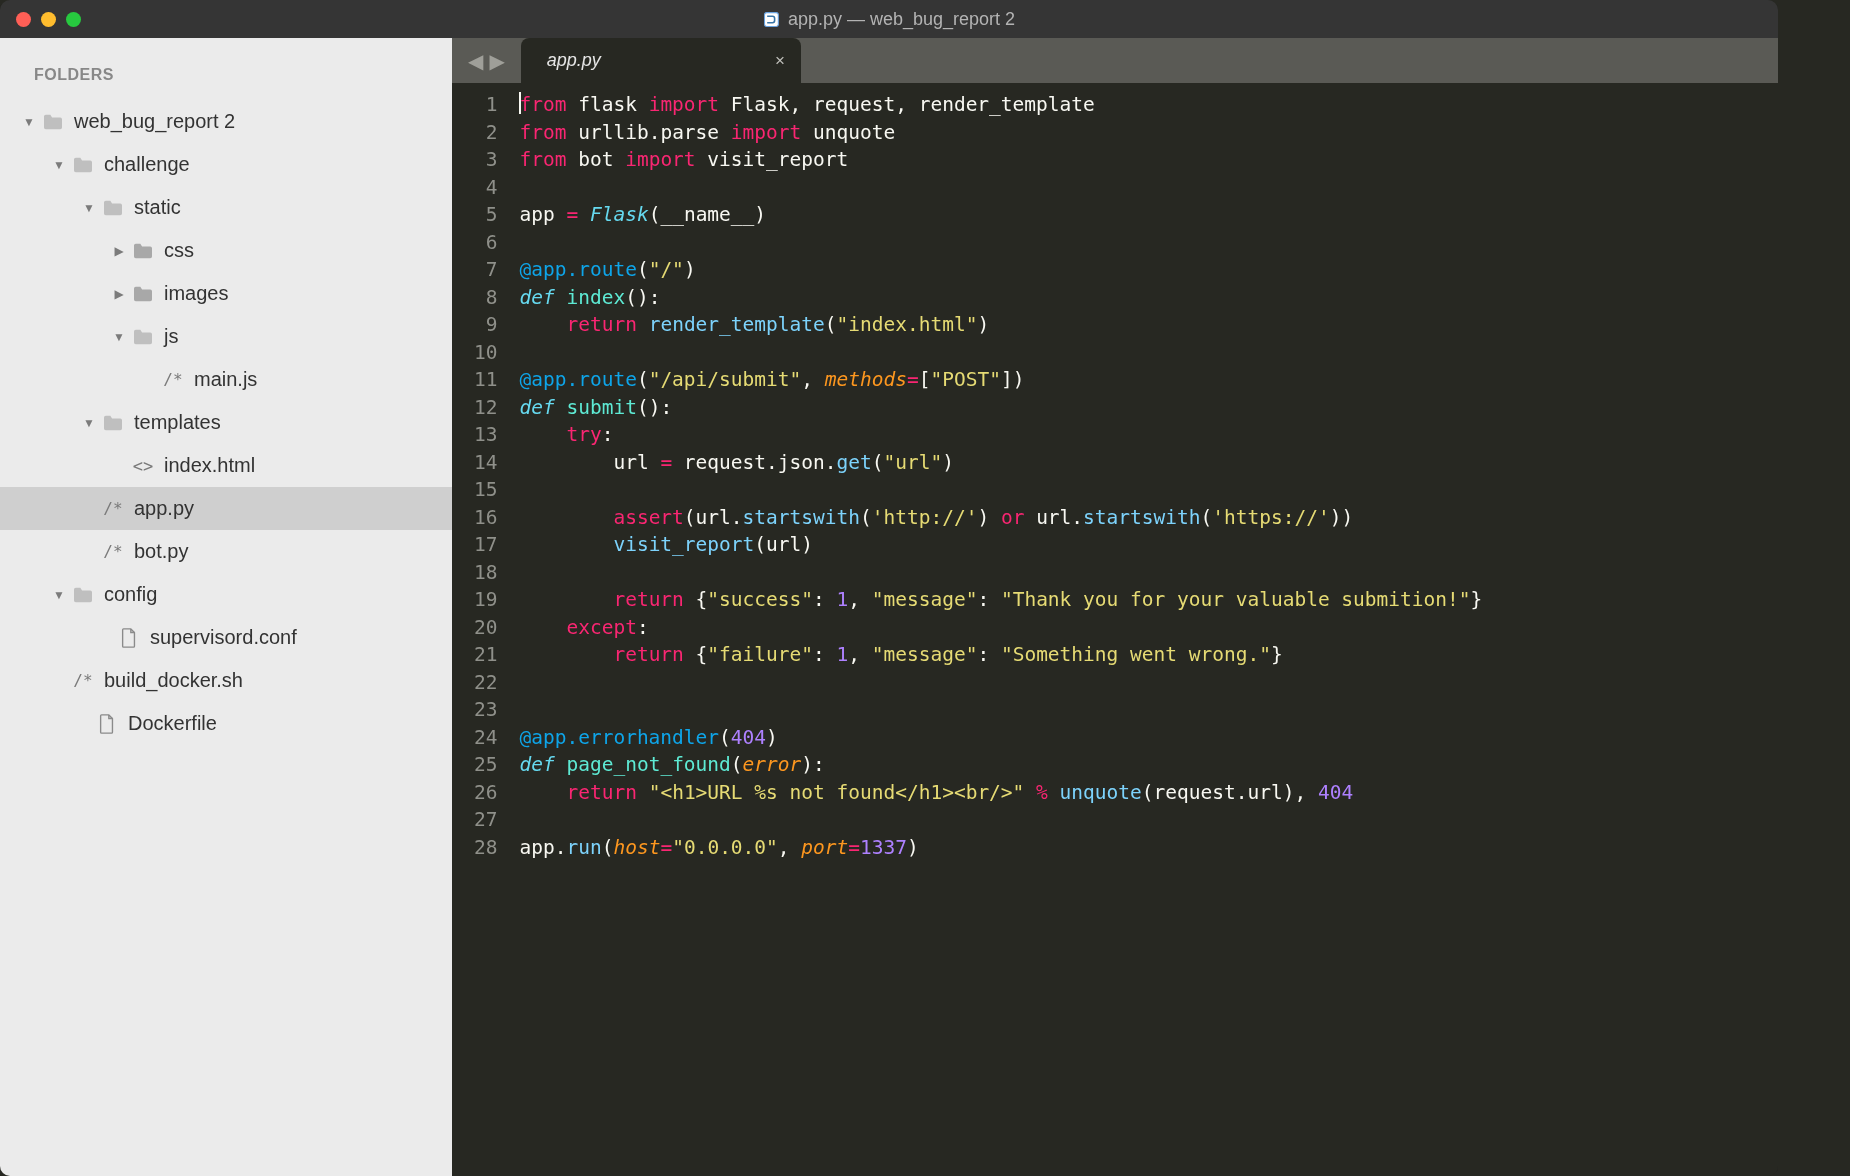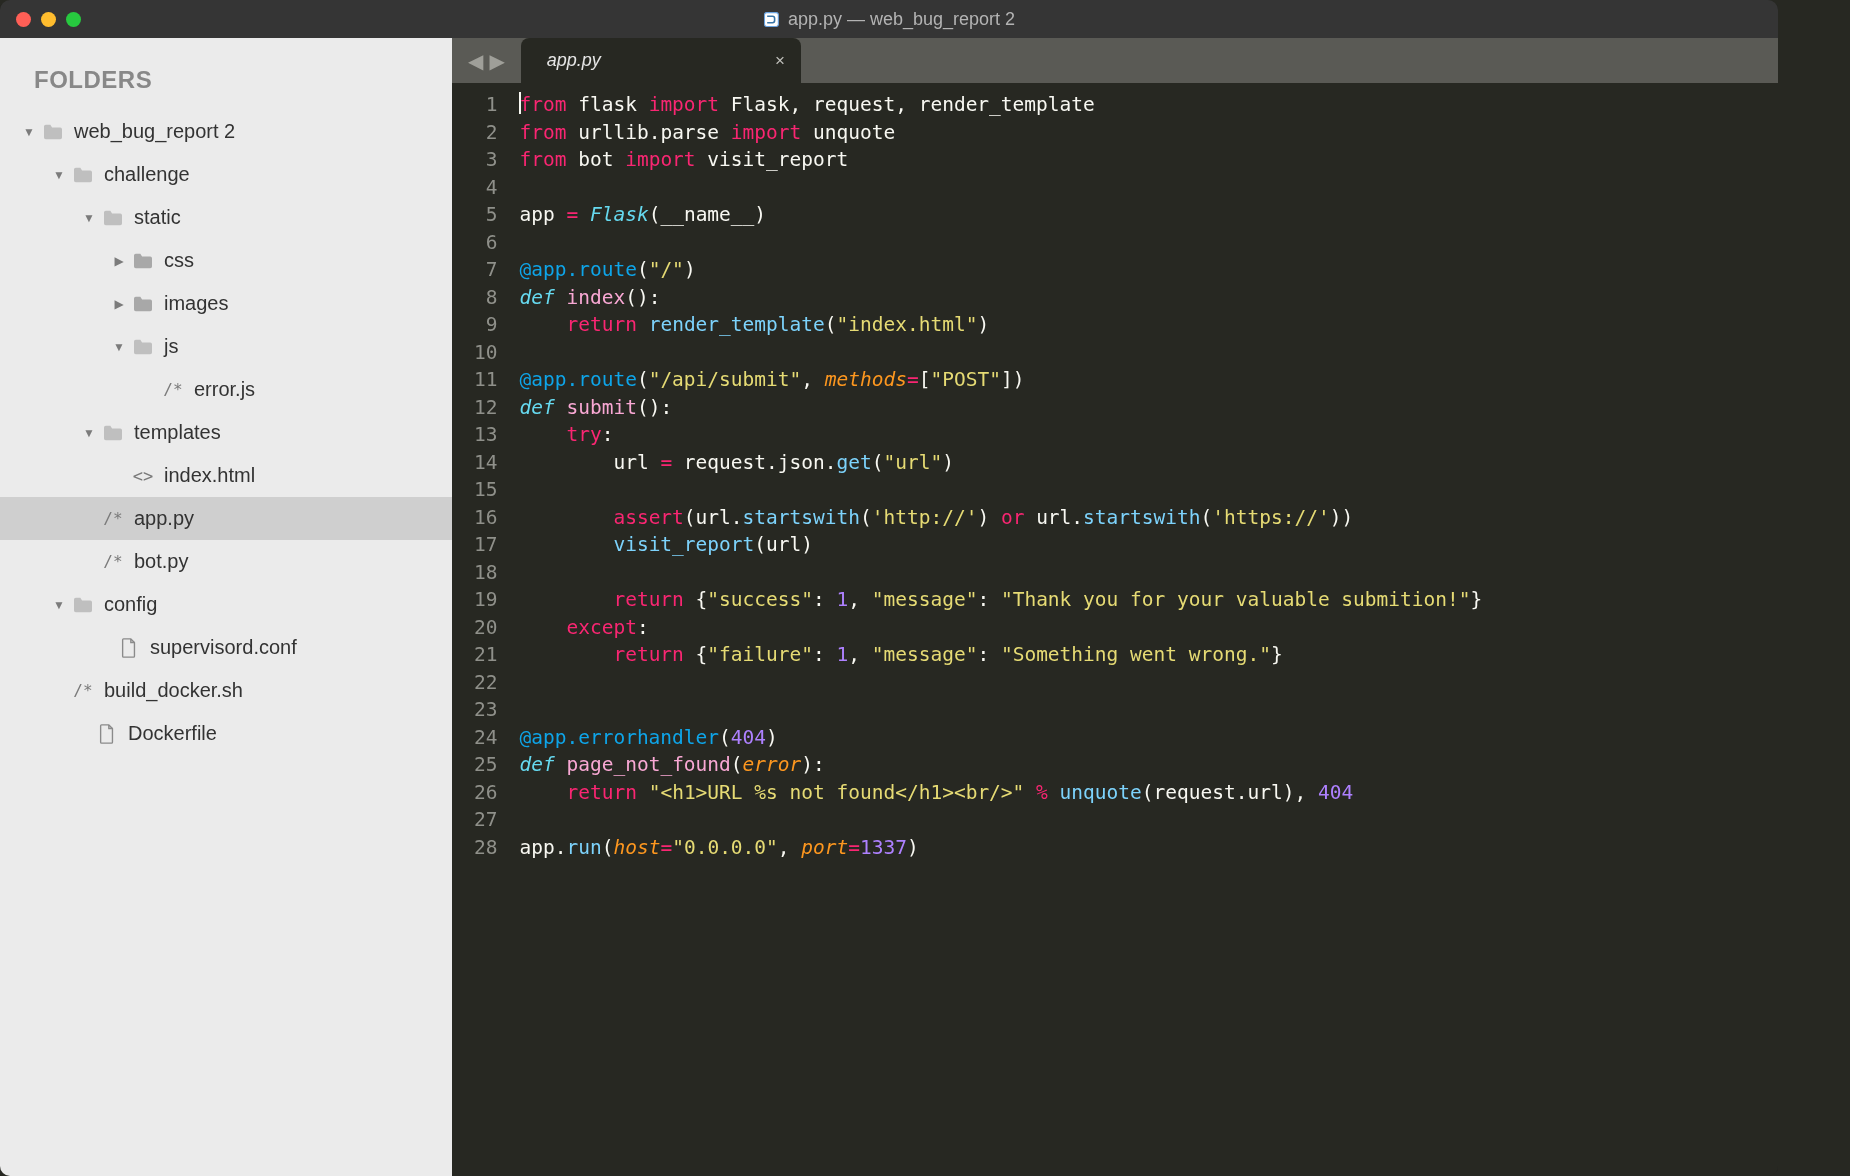--- a/index.html
+++ b/index.html
@@ -70,21 +70,21 @@
     color: #414141;
     display: flex;
     flex-direction: column;
     font-size: 20px;
   }
   .folders-header {
     color: #888;
     font-weight: 600;
     letter-spacing: .5px;
     padding: 28px 30px 16px 34px;
-    font-size: 24px;
+    font-size: 16px;
   }
   .tree { flex:1; overflow-y:auto; }
   .tree-row {
     display: flex;
     align-items: center;
     height: 43px;
     cursor: default;
     white-space: nowrap;
   }
   .tree-row.selected { background: #cfcfcf; }
@@ -180,21 +180,21 @@
     width:2px; height:22px;
     background:#f8f8f2;
     vertical-align:-3px;
     margin-right:-2px;
   }
 
   
   .kw   { color:#f92672; }           
   .kw-it{ color:#66d9ef; font-style:italic; } 
   .cls  { color:#66d9ef; font-style:italic; } 
-  .fn   { color:#f9a8d4; }           
+  .fn   { color:#5eead4; }           
   .call { color:#7dd3fc; }
   .str  { color:#e6db74; }
   .num  { color:#ae81ff; }
   .arg  { color:#fd971f; font-style:italic; } 
   .dec  { color:#0ea5e9; }
   .op   { color:#f92672; }
   .punc { color:#f8f8f2; }
 </style>
 </head>
 <body>
@@ -275,21 +275,21 @@
                 <path d="M2 4a2 2 0 0 1 2-2h5l2 3h9a2 2 0 0 1 2 2v9a2 2 0 0 1-2 2H4a2 2 0 0 1-2-2z" fill="#bfbfbf" stroke="#8a8a8a" stroke-width="0"></path>
               </svg>
             </span>
             <span class="tree-label">js</span>
           </div>
           <div class="tree-row" style="padding-left: 142px;">
             <span class="disclosure"></span>
             <span class="file-icon">
               <span style="font-family:monospace;font-size:16px;color:#7a7a7a;">/*</span>
             </span>
-            <span class="tree-label">error.js</span>
+            <span class="tree-label">main.js</span>
           </div>
           <div class="tree-row" style="padding-left: 82px;">
             <span class="disclosure">▼</span>
             <span class="folder-icon">
               <svg width="22" height="18" viewBox="0 0 24 20">
                 <path d="M2 4a2 2 0 0 1 2-2h5l2 3h9a2 2 0 0 1 2 2v9a2 2 0 0 1-2 2H4a2 2 0 0 1-2-2z" fill="#bfbfbf" stroke="#8a8a8a" stroke-width="0"></path>
               </svg>
             </span>
             <span class="tree-label">templates</span>
           </div>

